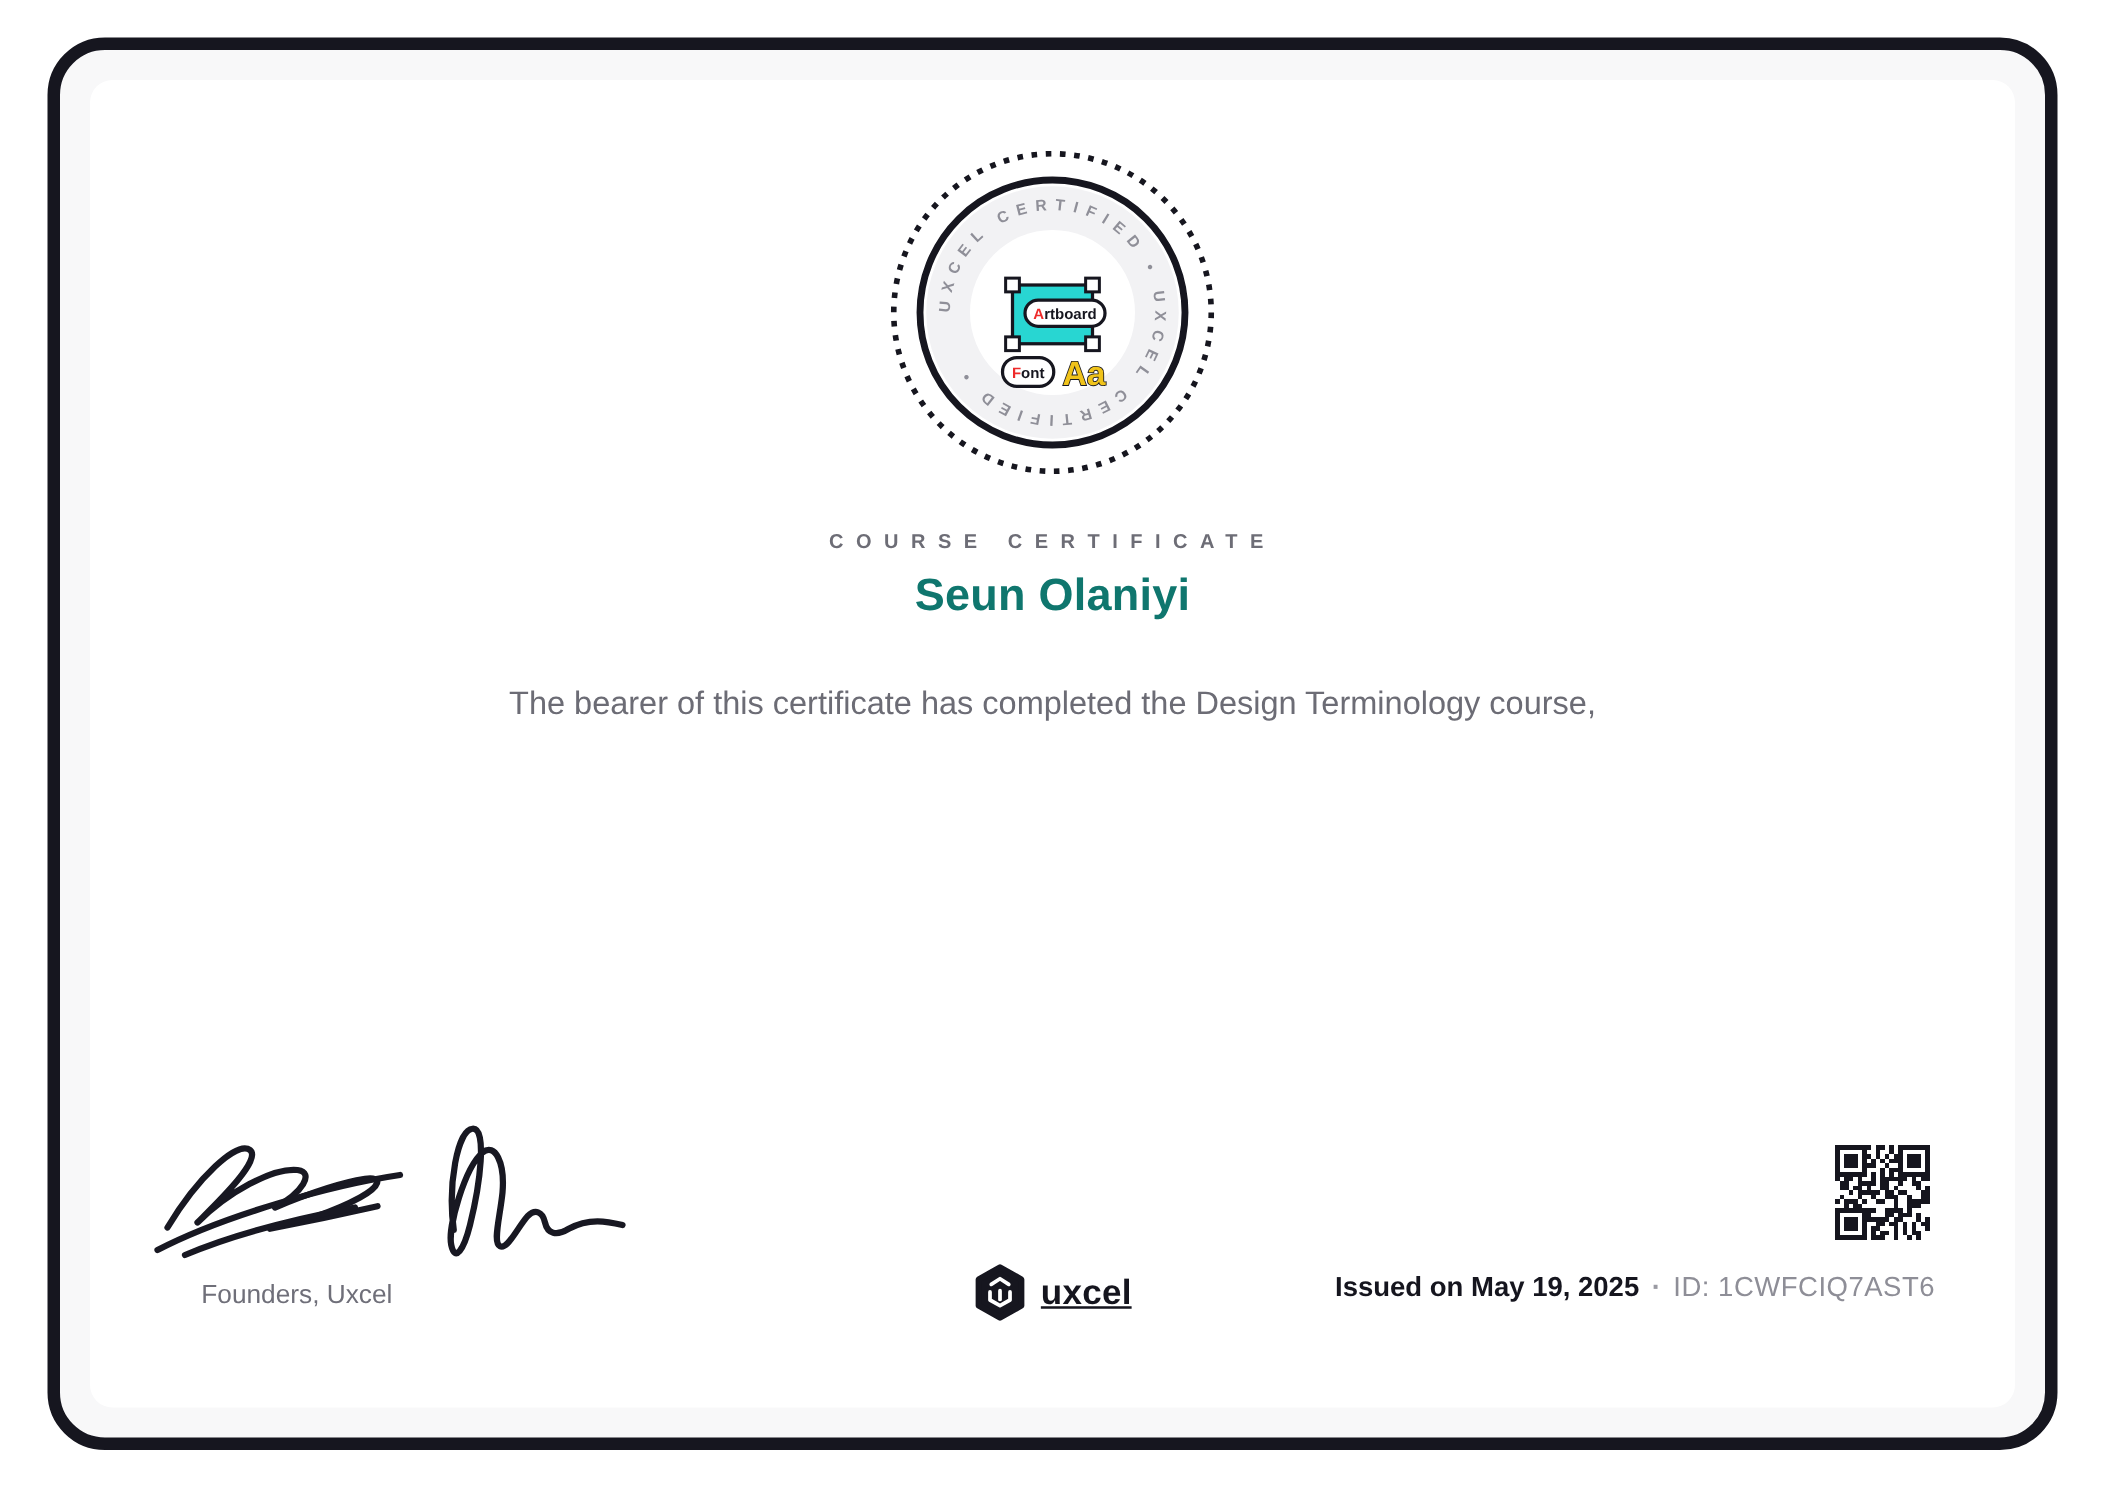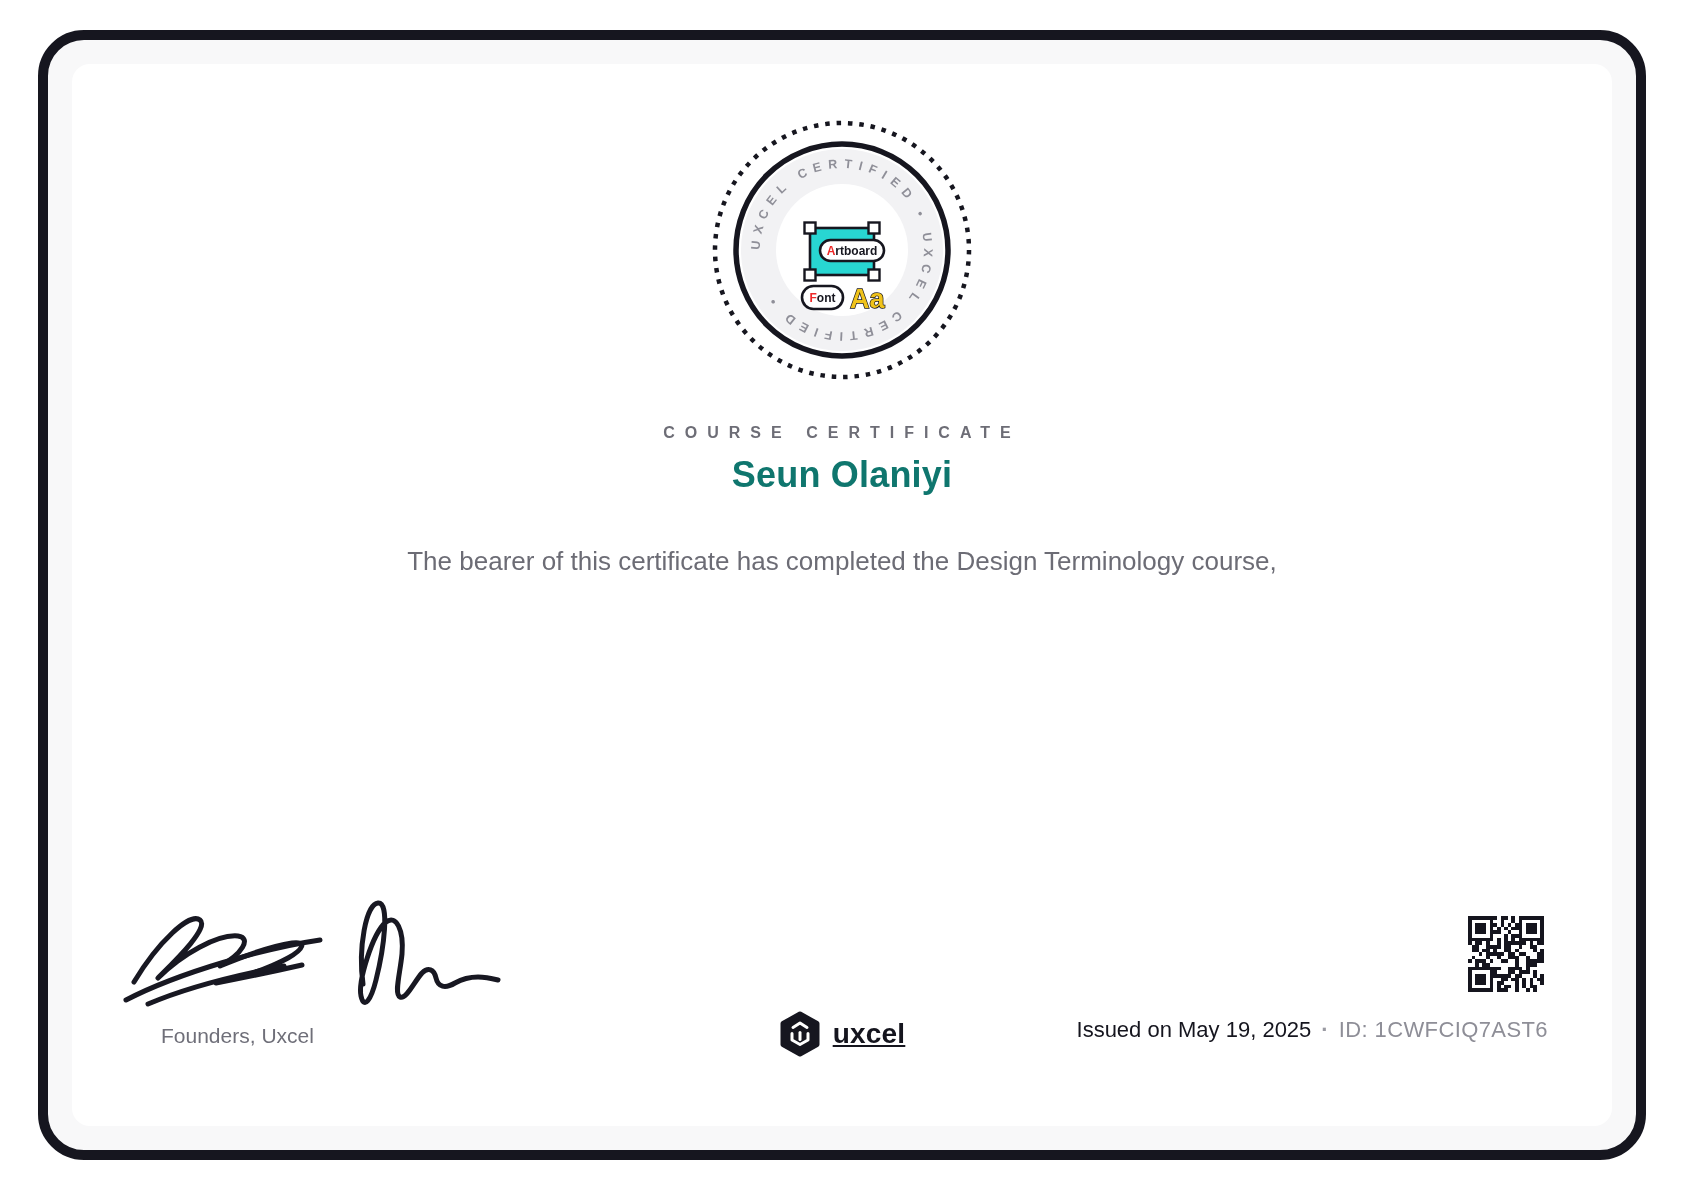--- a/index.html
+++ b/index.html
@@ -41,21 +41,21 @@
     position:absolute;left:54px;top:958px;font-size:21px;color:#6f6f79;line-height:28px;margin-left:35px;
   }
   .brand-row{
     position:absolute;left:0;right:0;top:947px;display:flex;align-items:center;
     justify-content:center;gap:12px;
   }
   .brand-name{ font-size:28px;font-weight:800;color:#15151E;letter-spacing:.2px;text-decoration:underline; }
   .issue-line{
     position:absolute;right:64px;top:952px;font-size:22px;line-height:28px;white-space:nowrap;
   }
-  .issue-date{ color:#15151E;font-weight:400; }
+  .issue-date{ color:#15151E;font-weight:700; }
   .issue-sep{ color:#9a9aa2;margin:0 10px;font-weight:700; }
   .issue-id{ color:#8e8e97;font-weight:400;letter-spacing:.4px;margin-top:38px; }
   .qr{ position:absolute;right:68px;top:852px;width:76px;height:76px; }
 </style>
 </head>
 <body>
 
 <div class="page">
   <div class="frame">
     <div class="card">

